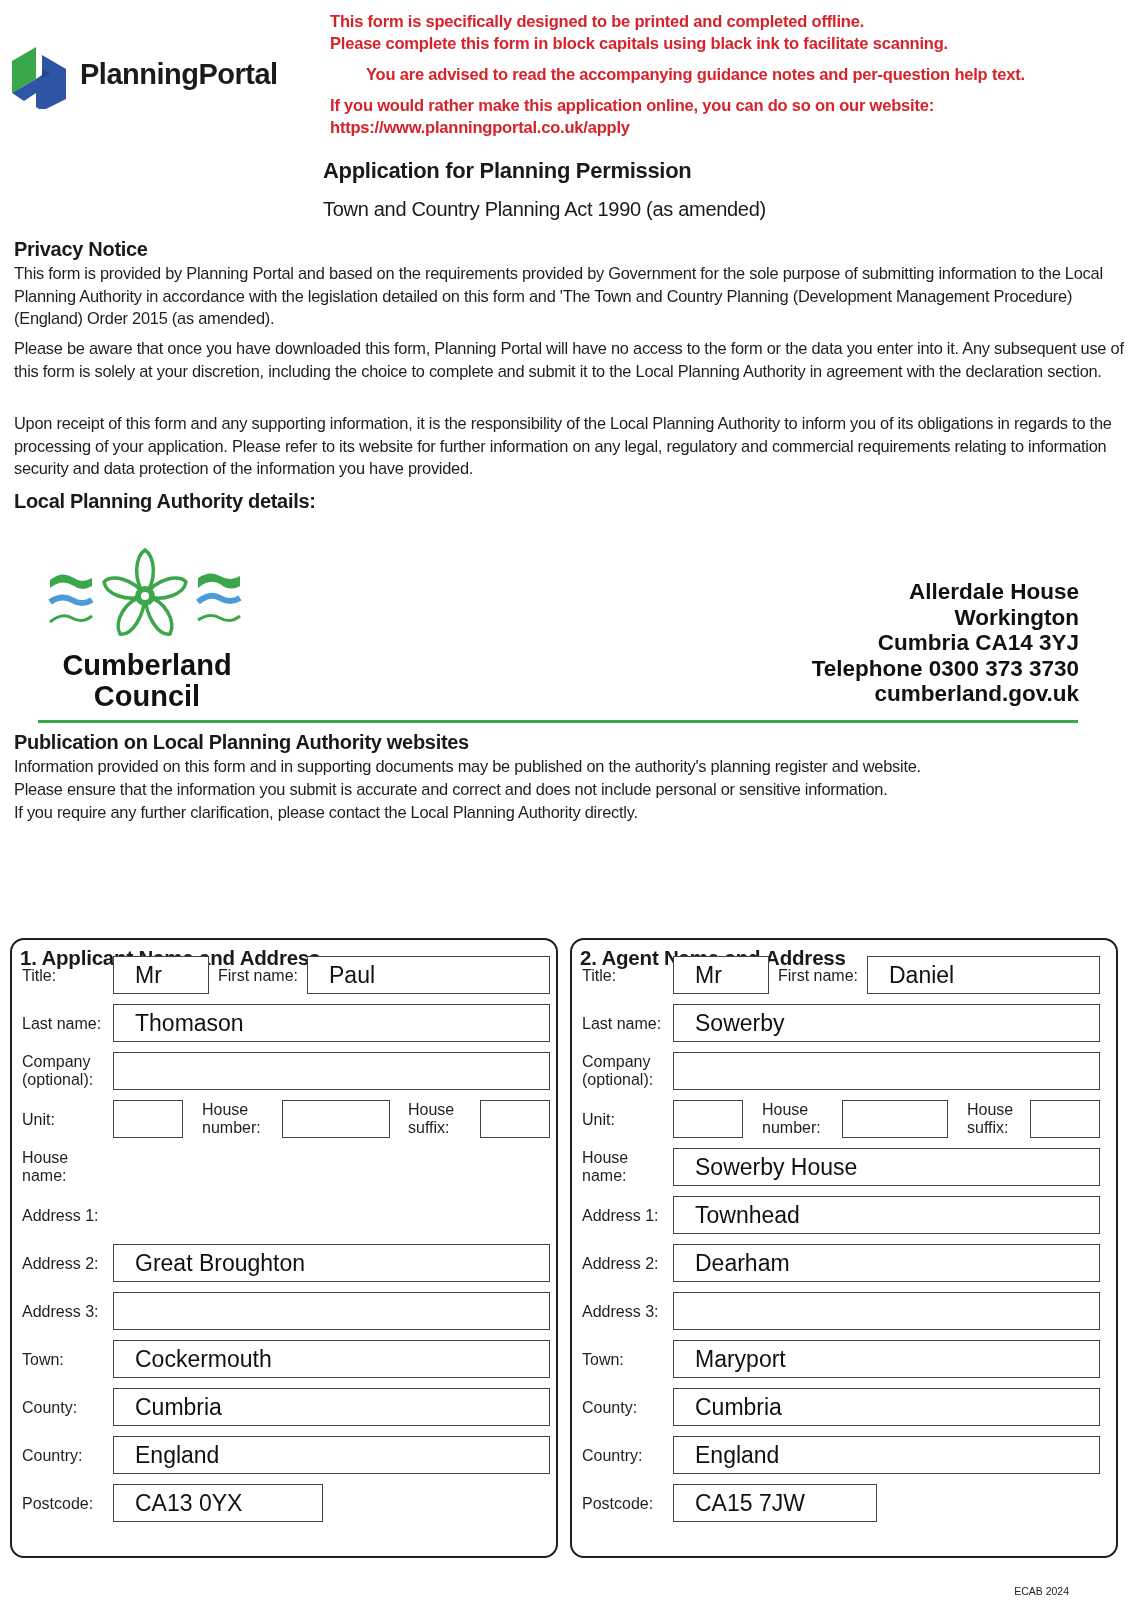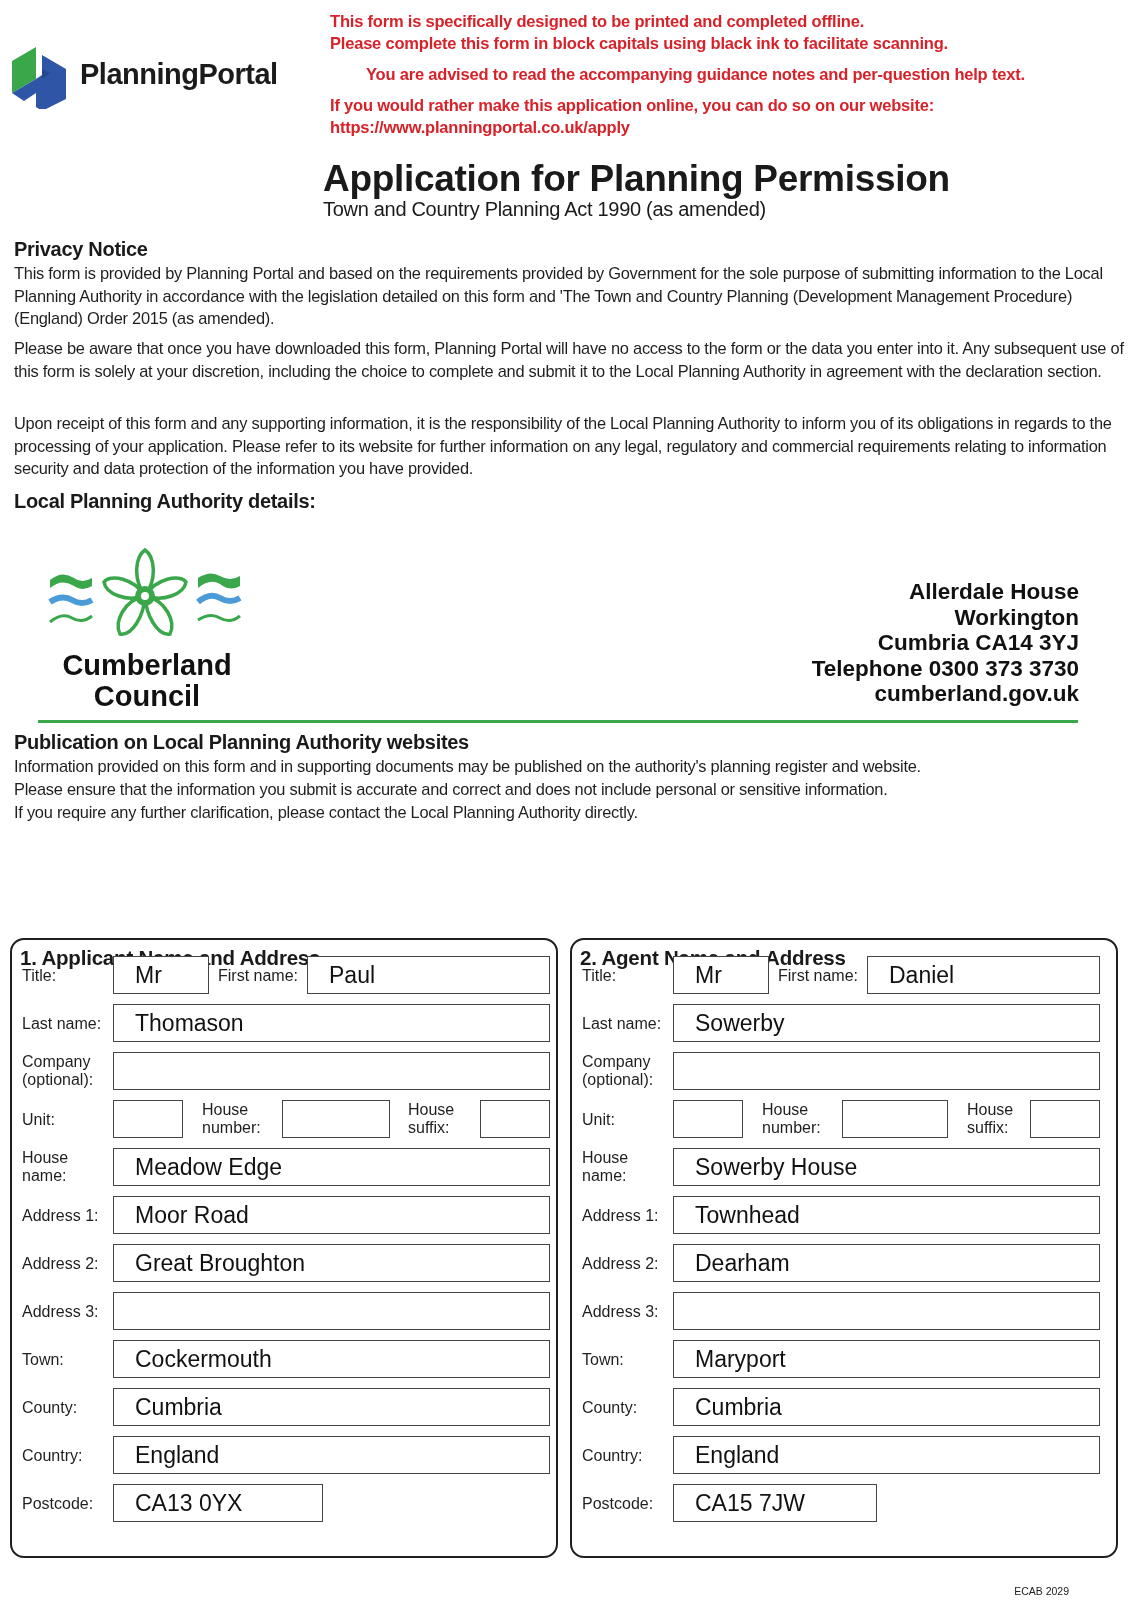--- a/index.html
+++ b/index.html
@@ -9,21 +9,21 @@
 
   
   #pp-logo { left: 10px; top: 38px; width: 290px; height: 72px; display: flex; align-items: center; }
   #pp-logo svg { width: 64px; height: 70px; }
   #pp-logo .pp-word { font-size: 29px; letter-spacing: -0.5px; margin-left: 6px; color: #1b1b1b; }
   #pp-logo .pp-word b { font-weight: bold; }
   #pp-logo .pp-word span.light { font-weight: bold; }
 
   .notice { left: 330px; font-size: 16.5px; font-weight: bold; color: #d7222a; line-height: 22px; letter-spacing: -0.2px; }
   .center-wrap { position: absolute; left: 323px; }
-  #title-text { top: 158px; font-size: 37px; font-weight: bold; letter-spacing: -0.3px; }
+  #title-text { top: 158px; font-size: 22px; font-weight: bold; letter-spacing: -0.3px; }
   #subtitle-text { top: 198px; font-size: 20px; color: #1a1a1a; letter-spacing: -0.3px; }
 
   .h2 { left: 14px; font-size: 20px; font-weight: bold; letter-spacing: -0.3px; }
   .para { left: 14px; width: 1110px; font-size: 16.4px; line-height: 22.6px; letter-spacing: -0.25px; color: #1f1f1f; }
 
   
   #council-logo { left: 48px; top: 548px; width: 200px; height: 170px; }
   #council-logo svg { width: 194px; height: 100px; display: block; }
   #council-name { left: 50px; top: 650px; width: 194px; text-align: center; font-size: 29px; font-weight: bold; line-height: 31px; color: #111; }
   #council-address { right: 52px; top: 563px; text-align: right; font-size: 22.5px; font-weight: bold; line-height: 25.5px; color: #111; margin-top: 16px; }
@@ -151,26 +151,24 @@
         <div>suffix:</div>
       </div>
     <div class="box" style="left:468px;width:70px;"></div>
   </div>
 
   <div class="row" style="top:208px;">
     <div class="lbl two">
         <div>House</div>
         <div>name:</div>
       </div>
-    <div class="box full">Meadow Edge</div>
   </div>
 
   <div class="row" style="top:256px;">
     <div class="lbl one">Address 1:</div>
-    <div class="box full">Moor Road</div>
   </div>
 
   <div class="row" style="top:304px;">
     <div class="lbl one">Address 2:</div>
     <div class="box full">Great Broughton</div>
   </div>
 
   <div class="row" style="top:352px;">
     <div class="lbl one">Address 3:</div>
     <div class="box full"></div>
@@ -272,13 +270,13 @@
     <div class="lbl one">Country:</div>
     <div class="box" style="left:101px;width:427px;">England</div>
   </div>
 
   <div class="row" style="top:544px;">
     <div class="lbl one">Postcode:</div>
     <div class="box" style="left:101px;width:204px;">CA15 7JW</div>
   </div>
 </div>
 
-<div id="footer-code" class="abs">ECAB 2029</div>
+<div id="footer-code" class="abs">ECAB 2024</div>
 
 </body></html>

